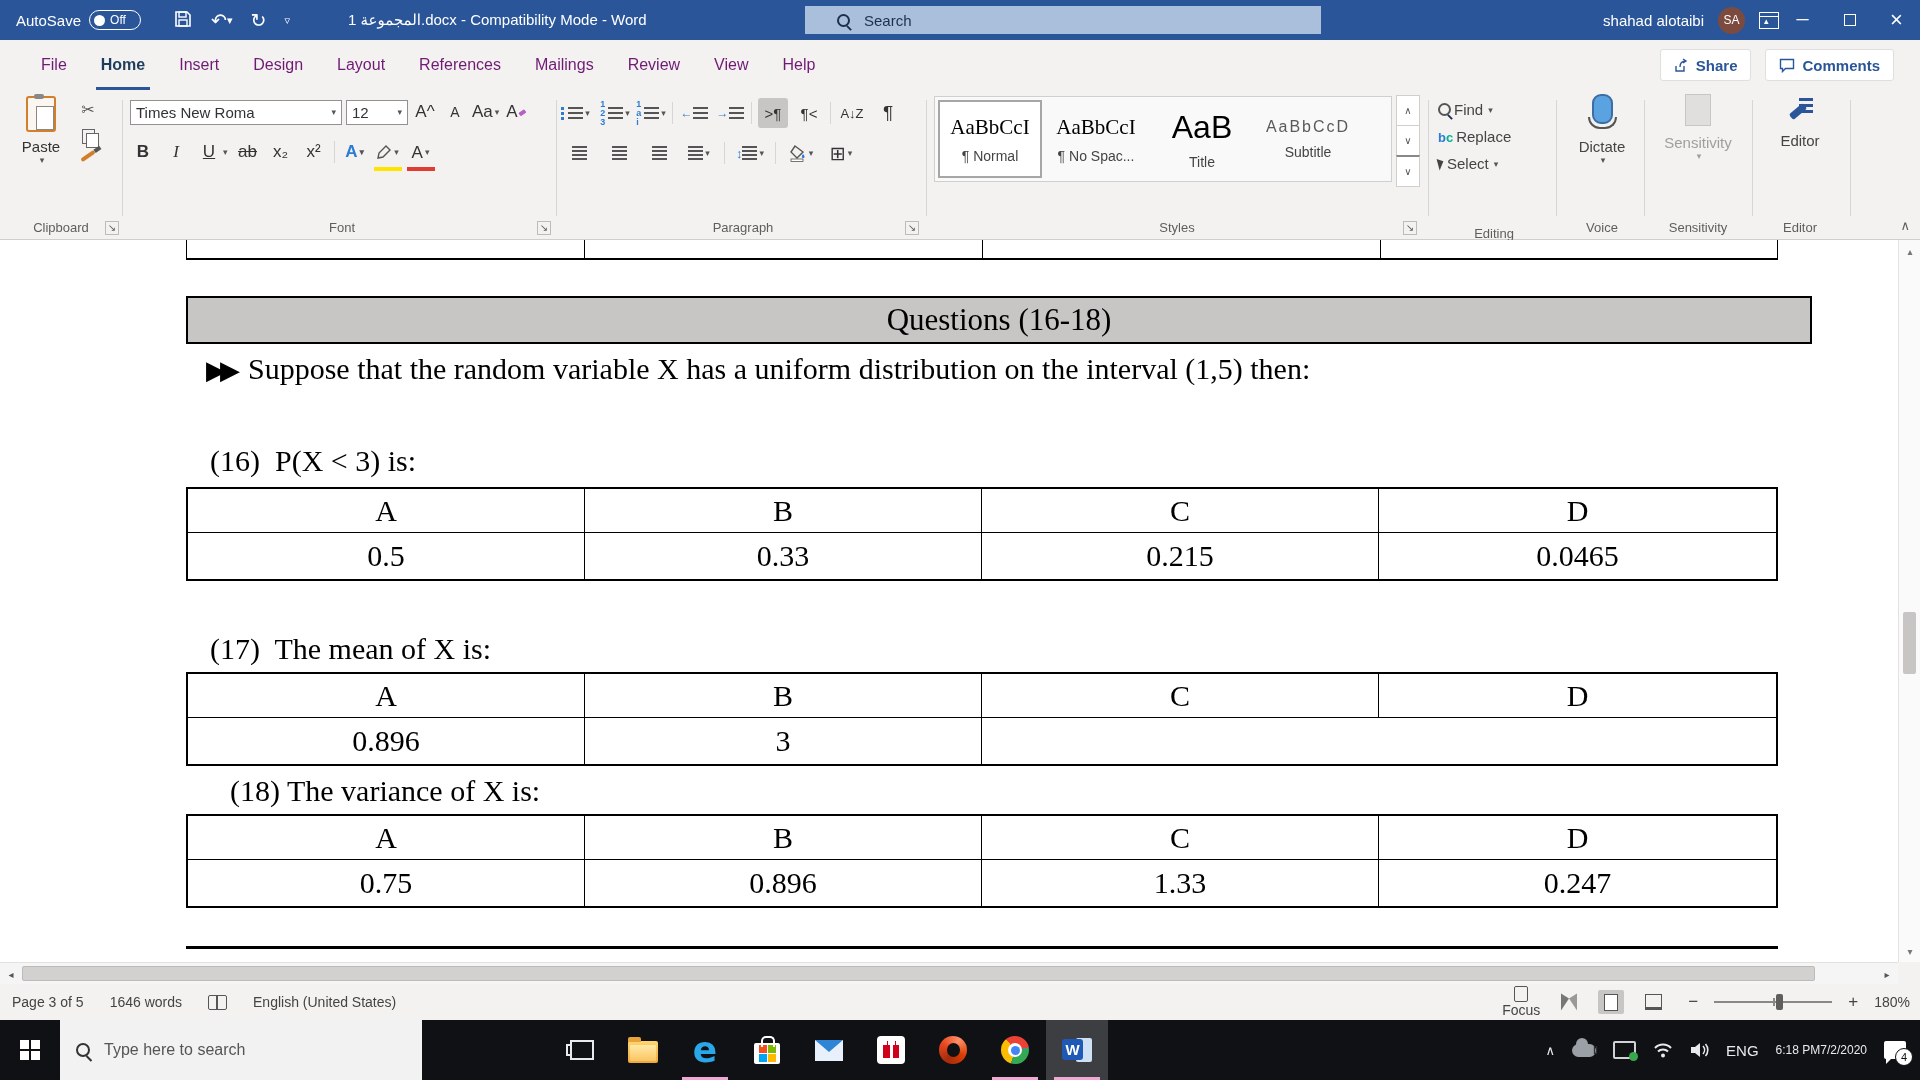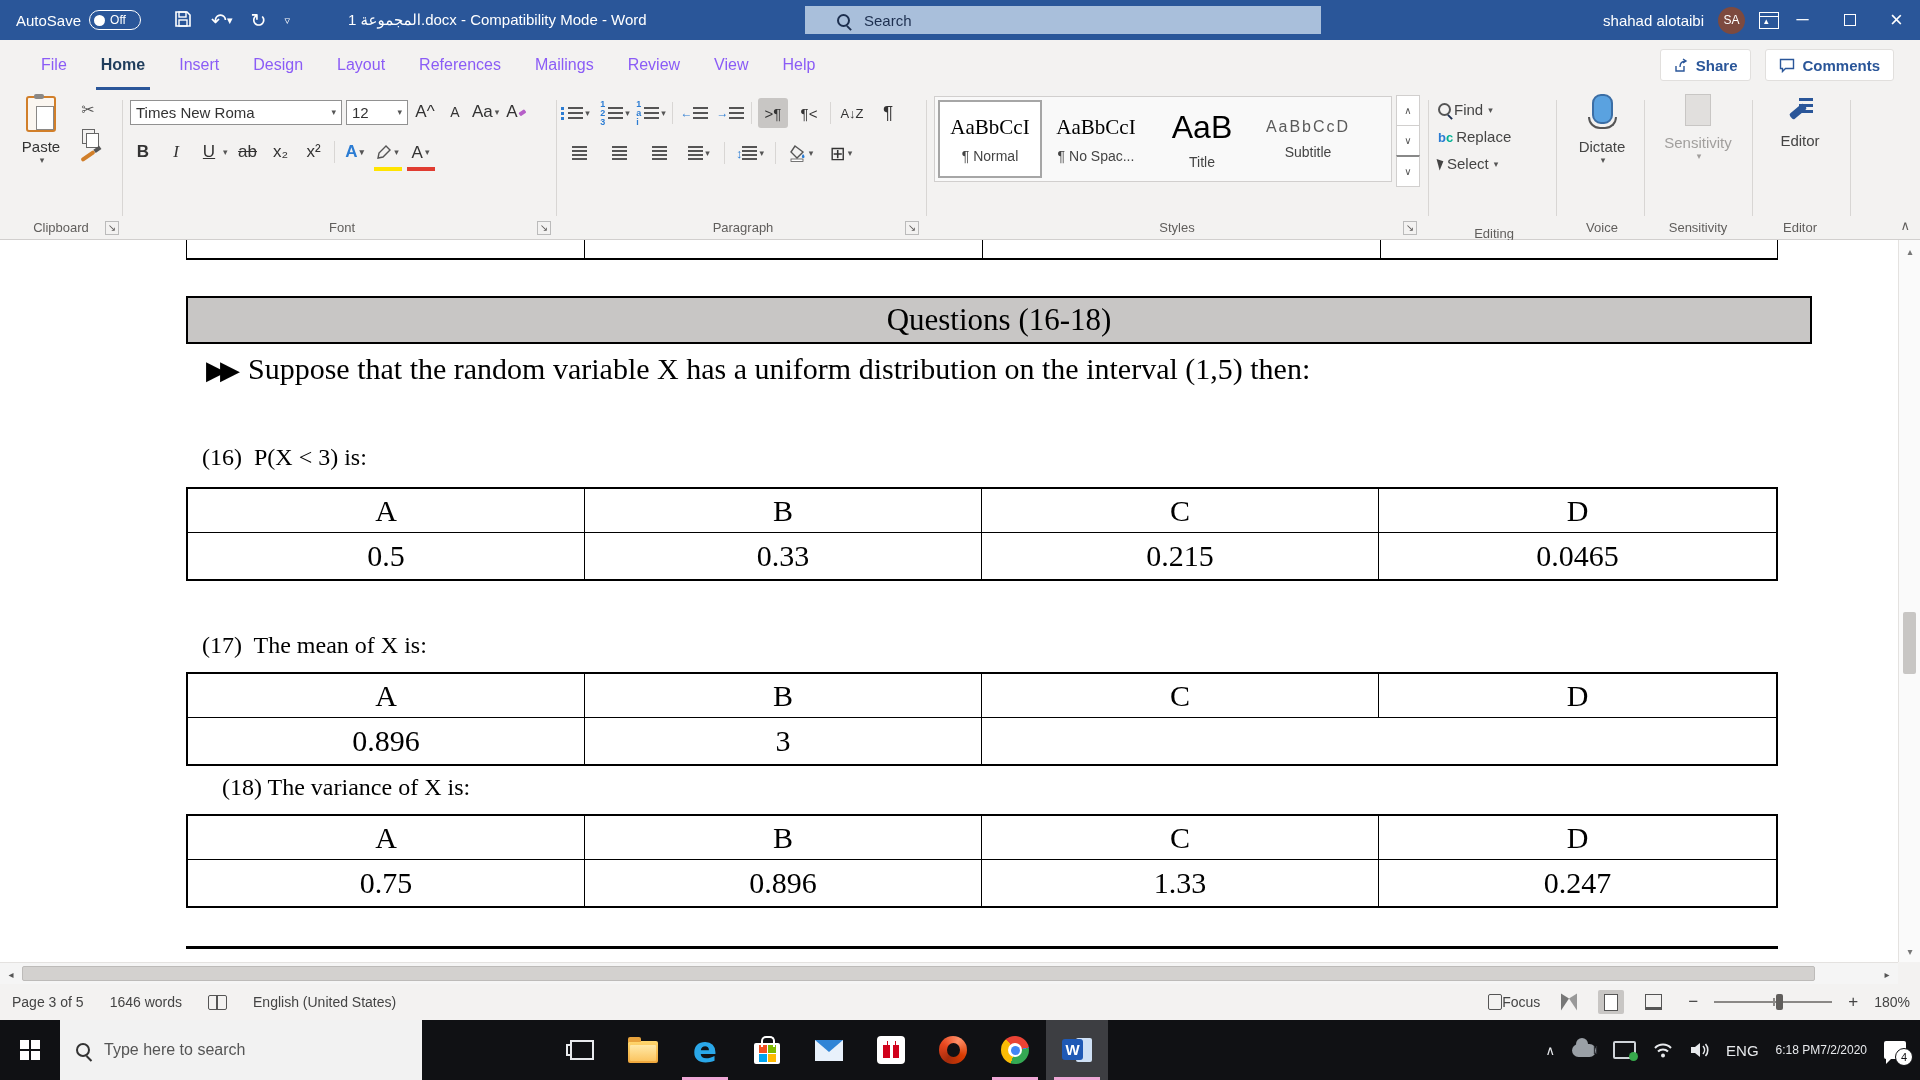--- a/index.html
+++ b/index.html
@@ -32,21 +32,21 @@
           display:flex;align-items:center;justify-content:center;}
   .ribopts{width:18px;height:15px;border:1.5px solid #fff;position:relative;}
   .ribopts::before{content:"";position:absolute;left:0;right:0;top:3px;height:1.5px;background:#fff;}
   .ribopts::after{content:"▴";position:absolute;left:4px;top:3px;font-size:9px;color:#fff;}
   .winbtns{position:absolute;right:0;top:0;display:flex;height:40px;}
   .winbtn{width:47px;height:40px;display:flex;align-items:center;justify-content:center;color:#fff;font-size:17px;}
   .restore{width:10px;height:10px;border:1.5px solid #fff;position:relative;background:#2a5699;}
   .restore::before{content:"";position:absolute;left:2px;top:-4.5px;width:10px;height:10px;border:1.5px solid #fff;z-index:-1;}
   
   #tabsrow{position:absolute;left:0;top:40px;width:1920px;height:50px;background:#f3f2f1;display:flex;align-items:center;}
-  .tab{position:relative;height:50px;display:flex;align-items:center;padding:0 17px;font-size:16px;color:#8b5cf6;}
+  .tab{position:relative;height:50px;display:flex;align-items:center;padding:0 17px;font-size:16px;color:#701a75;}
   .tab.active{color:#1f3d5c;font-weight:bold;}
   .tab.active::after{content:"";position:absolute;left:12px;right:12px;bottom:0;height:3px;background:#2a5699;}
   .tr-btns{position:absolute;right:26px;top:9px;display:flex;gap:14px;}
   .tr-btn{height:30px;background:#fff;border:1px solid #e1dfdd;border-radius:3px;display:flex;align-items:center;
           gap:7px;padding:0 13px;font-size:15px;color:#2a5699;font-weight:bold;}
   
   #ribbon{position:absolute;left:0;top:90px;width:1920px;height:150px;background:#f3f2f1;
           border-bottom:1px solid #d1cfce;box-sizing:border-box;}
   .sep{position:absolute;top:10px;height:116px;width:1px;background:#d8d6d4;}
   .grp-label{position:absolute;bottom:5px;left:0;right:0;text-align:center;font-size:13px;color:#605e5c;}
@@ -105,21 +105,21 @@
   
   #doc{position:absolute;left:0;top:240px;width:1920px;height:744px;background:#fff;font-family:"Liberation Serif",serif;color:#000;}
   .ptable{position:absolute;left:186px;top:0px;width:1592px;height:18px;display:grid;grid-template-columns:repeat(4,1fr);
           border-bottom:2px solid #000;}
   .ptable div{border-left:1px solid #000;}
   .ptable div:last-child{border-right:1px solid #000;}
   #qheader{position:absolute;left:186px;top:56px;width:1626px;height:48px;background:#c8c6c5;border:2px solid #000;
            box-sizing:border-box;display:flex;align-items:center;justify-content:center;font-size:31px;}
   #intro{position:absolute;left:206px;top:112px;font-size:30px;display:flex;align-items:baseline;gap:14px;white-space:nowrap;}
   .intro-marker{letter-spacing:-6px;font-size:26px;font-family:"DejaVu Sans",sans-serif;}
-  .qlabel{position:absolute;left:202px;font-size:24px;white-space:pre;text-align:right;}
+  .qlabel{position:absolute;left:210px;font-size:30px;white-space:pre;text-align:right;}
   .qtable{position:absolute;left:186px;width:1592px;display:grid;grid-template-columns:repeat(4,1fr);
           grid-template-rows:44px 46px;border:2px solid #000;box-sizing:border-box;}
   .qtable .cell{border-right:1px solid #000;display:flex;align-items:center;justify-content:center;font-size:30px;}
   .qtable .cell:nth-child(4n){border-right:none;}
   .qtable .hdr{border-bottom:1px solid #000;}
   #thickline{position:absolute;left:186px;top:706px;width:1592px;height:3px;background:#000;}
   
   #vscroll{position:absolute;right:0;top:0;width:22px;height:722px;background:#fafafa;border-left:1px solid #e4e2e0;box-sizing:border-box;}
   .varr{position:absolute;left:0;width:22px;height:22px;display:flex;align-items:center;justify-content:center;font-size:10px;color:#777;}
   #vthumb{position:absolute;left:4px;top:372px;width:13px;height:62px;background:#c8c6c4;border-radius:2px;}
@@ -609,21 +609,21 @@
   </div>
 
   <div id="statusbar">
     <div class="sb-left">
       <span>Page 3 of 5</span>
       <span>1646 words</span>
       <span class="bookic"></span>
       <span>English (United States)</span>
     </div>
     <div class="sb-right">
-      <span style="display:flex;align-items:center;gap:0;">
+      <span style="display:flex;align-items:center;gap:0;flex-direction:column;">
         <span class="focus-ic"></span>
         <span>Focus</span>
       </span>
       <span class="view-ic">
           <span class="bookopen"></span>
         </span>
       <span class="view-ic sel">
           <span class="pgic"></span>
         </span>
       <span class="view-ic">

